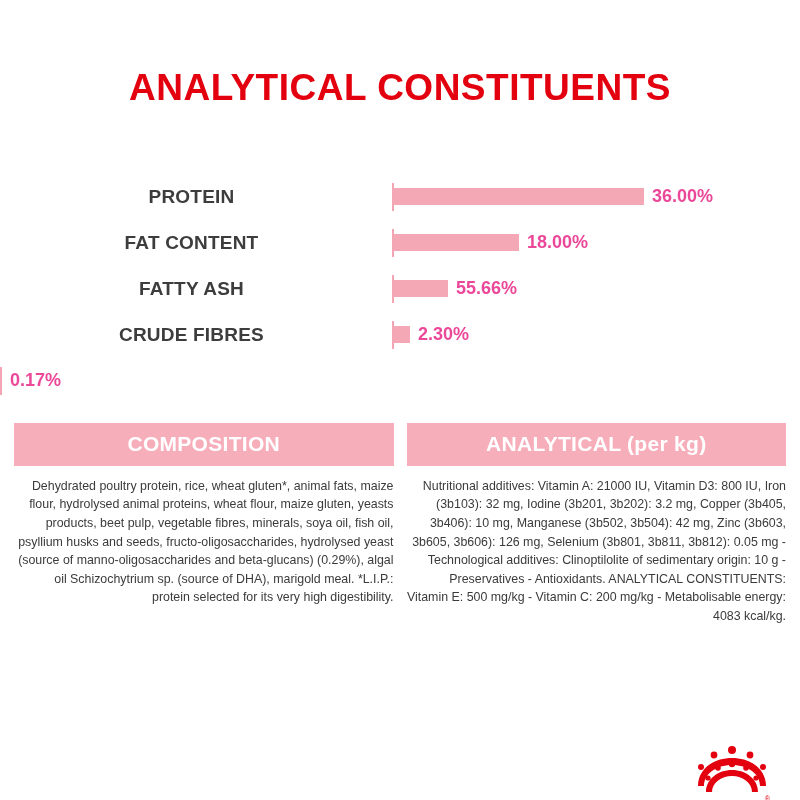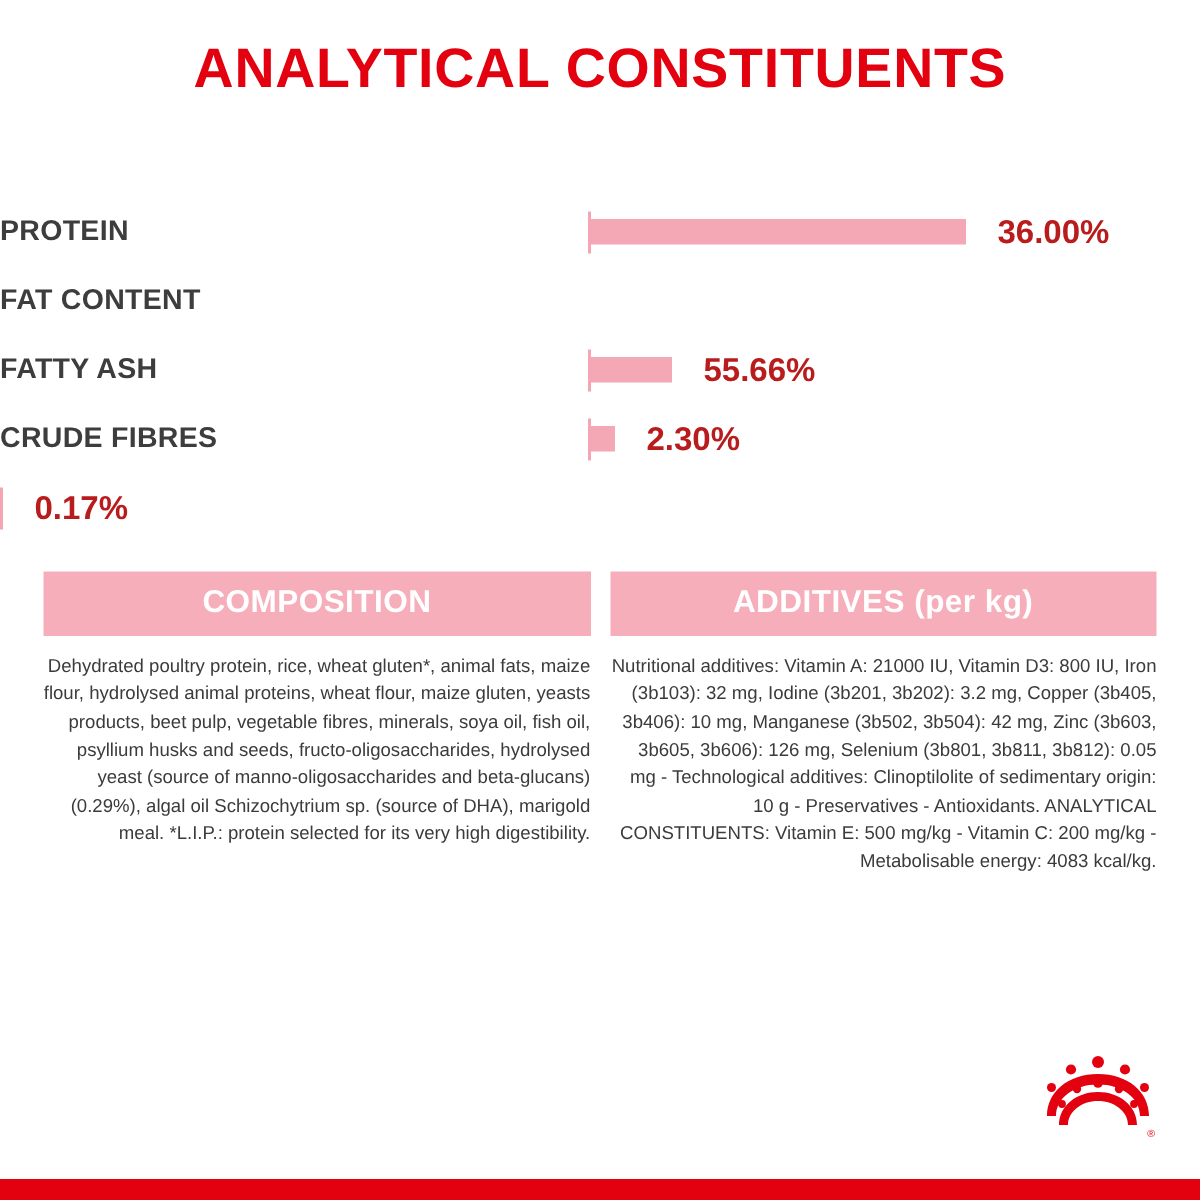--- a/index.html
+++ b/index.html
@@ -24,69 +24,69 @@
 
   
   .title {
     text-align: center;
     color: #e3000f;
     font-size: 37px;
     font-weight: bold;
     letter-spacing: 0.5px;
     padding-top: 26px;
     line-height: 1.1;
+    margin-top: 42px;
   }
 
   
   .chart {
     margin-top: 74px;
     padding: 0 20px 0 0;
   }
   .chart-row {
     display: flex;
     align-items: center;
     height: 28px;
     margin-bottom: 18px;
   }
   .chart-label {
     width: 392px;
-    text-align: left;
+    text-align: center;
     padding-right: 9px;
     box-sizing: border-box;
     font-size: 19px;
     font-weight: bold;
     color: #3d3d3d;
     letter-spacing: 0.2px;
     white-space: nowrap;
   }
   .bar-area {
     display: flex;
     align-items: center;
     flex: 1;
     border-left: 2px solid #f4a6b4;
     height: 28px;
   }
   .bar {
     background: #f4a7b5;
     height: 17px;
   }
   .bar-value {
-    font-size: 22px;
-    font-weight: bold;
-    color: #b91c1c;
+    font-size: 18px;
+    font-weight: bold;
+    color: #ec4899;
     padding-left: 8px;
     white-space: nowrap;
-    margin-left: 13px;
   }
 
   
   .panels {
     display: flex;
     margin-top: 28px;
-    padding: 0 29px;
+    padding: 0 14px;
     gap: 13px;
     box-sizing: border-box;
   }
   .panel {
     flex: 1;
     min-width: 0;
   }
   .panel-head {
     background: #f7aebb;
     color: #ffffff;
@@ -146,20 +146,24 @@
     <div class="chart-row">
       <div class="chart-label">PROTEIN</div>
       <div class="bar-area">
         <div class="bar" style="width:250px"></div>
         <div class="bar-value">36.00%</div>
       </div>
     </div>
 
     <div class="chart-row">
       <div class="chart-label">FAT CONTENT</div>
+      <div class="bar-area">
+        <div class="bar" style="width:125px"></div>
+        <div class="bar-value">18.00%</div>
+      </div>
     </div>
 
     <div class="chart-row">
       <div class="chart-label">FATTY ASH</div>
       <div class="bar-area">
         <div class="bar" style="width:54px"></div>
         <div class="bar-value">55.66%</div>
       </div>
     </div>
 
@@ -183,21 +187,21 @@
   <div class="panels">
 
     <div class="panel">
       <div class="panel-head">COMPOSITION</div>
       <div class="panel-body">
         <p>Dehydrated poultry protein, rice, wheat gluten*, animal fats, maize flour, hydrolysed animal proteins, wheat flour, maize gluten, yeasts products, beet pulp, vegetable fibres, minerals, soya oil, fish oil, psyllium husks and seeds, fructo-oligosaccharides, hydrolysed yeast (source of manno-oligosaccharides and beta-glucans) (0.29%), algal oil Schizochytrium sp. (source of DHA), marigold meal. *L.I.P.: protein selected for its very high digestibility.</p>
       </div>
     </div>
 
     <div class="panel">
-      <div class="panel-head">ADDITIVES (per kg)</div>
+      <div class="panel-head">ANALYTICAL (per kg)</div>
       <div class="panel-body">
         <p>Nutritional additives: Vitamin A: 21000 IU, Vitamin D3: 800 IU, Iron (3b103): 32 mg, Iodine (3b201, 3b202): 3.2 mg, Copper (3b405, 3b406): 10 mg, Manganese (3b502, 3b504): 42 mg, Zinc (3b603, 3b605, 3b606): 126 mg, Selenium (3b801, 3b811, 3b812): 0.05 mg - Technological additives: Clinoptilolite of sedimentary origin: 10 g - Preservatives - Antioxidants.
 ANALYTICAL CONSTITUENTS: Vitamin E: 500 mg/kg - Vitamin C: 200 mg/kg - Metabolisable energy: 4083 kcal/kg.</p>
       </div>
     </div>
 
   </div>
 
   <div class="logo">
     <svg viewBox="0 0 80 60" width="80" height="60" aria-hidden="true">

